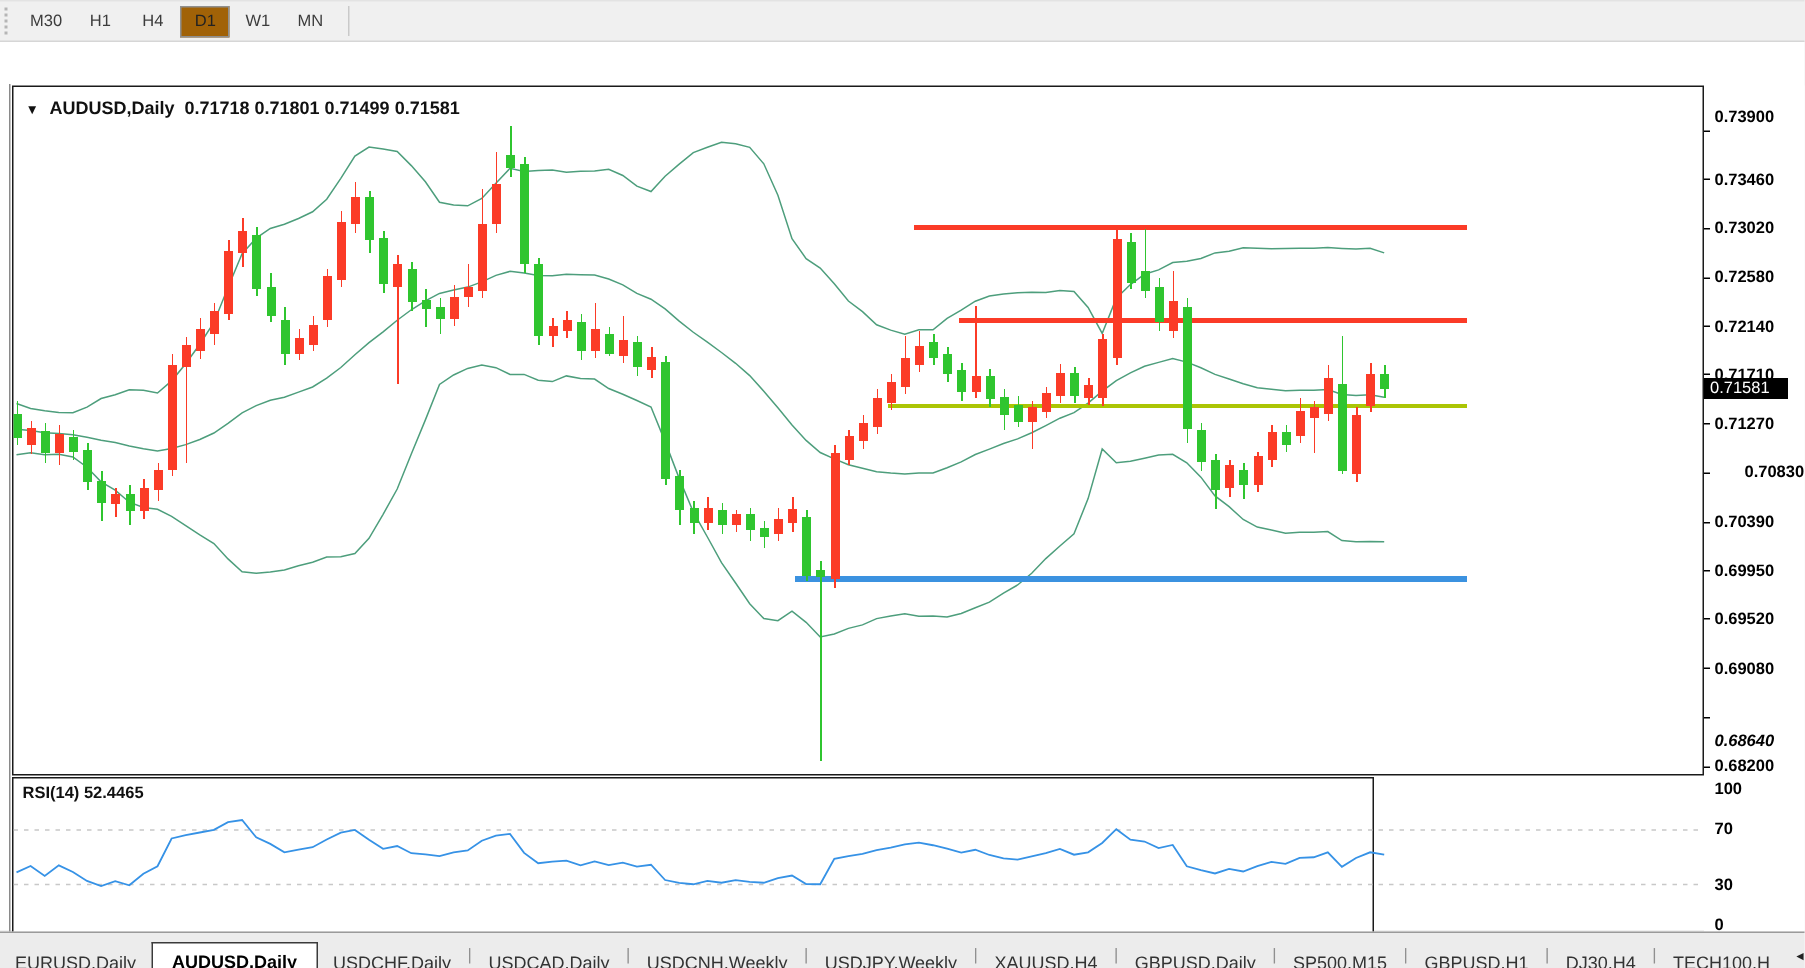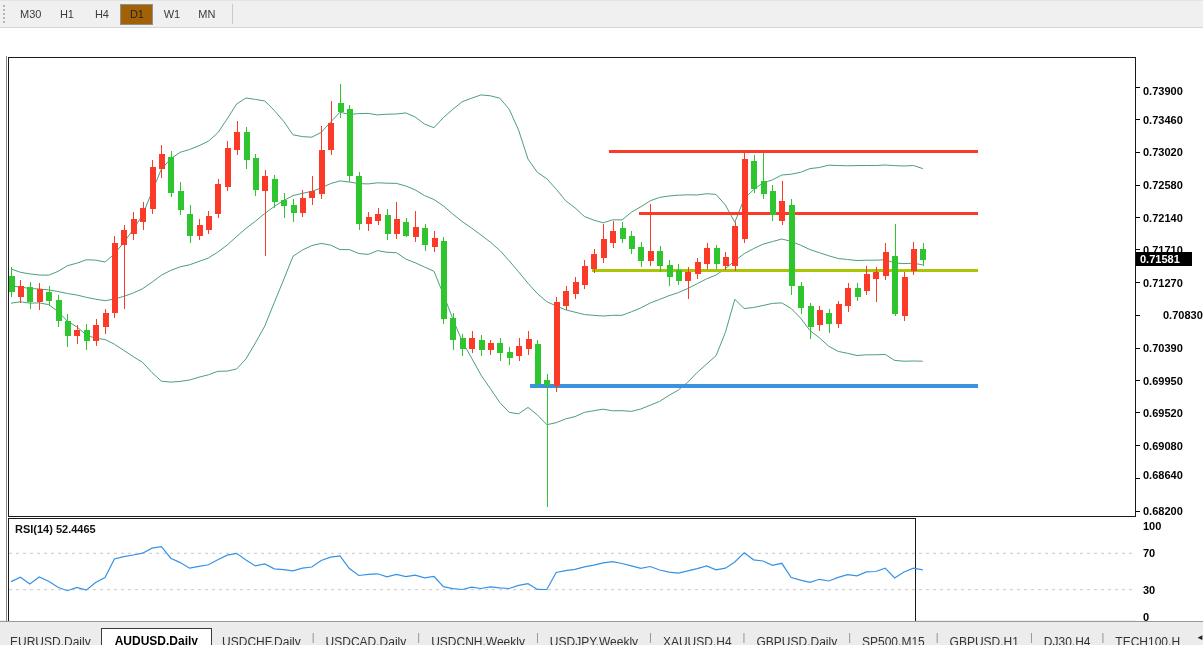--- a/index.html
+++ b/index.html
@@ -21,21 +21,21 @@
   #rsiPanel{left:8px;top:490px;width:908px;height:108px;}
   #mainSvg,#rsiSvg{position:absolute;left:0;top:0;}
   .cht-title{position:absolute;left:8px;top:7px;font-size:12px;font-weight:bold;color:#111;white-space:nowrap;}
   .cht-title .dd{font-size:9px;margin-right:7px;color:#111;}
   .rsi-title{position:absolute;left:6px;top:4px;font-size:11px;font-weight:bold;color:#111;white-space:nowrap;}
   
   .paxis{position:absolute;left:1136px;top:29px;width:67px;height:569px;background:#fff;}
   .plabel{position:absolute;left:7px;font-size:11px;font-weight:bold;color:#000;white-space:nowrap;}
   .ptick{position:absolute;left:0;width:4px;height:1px;background:#000;}
   .ptag{position:absolute;left:0px;width:56px;height:14px;background:#000;color:#fff;
-    font-size:11px;font-weight:bold;text-align:left;padding-left:4px;line-height:14px;}
+    font-size:11px;font-weight:normal;text-align:left;padding-left:4px;line-height:14px;}
   .dstrip{position:absolute;left:8px;top:598px;width:1195px;height:22px;background:#fff;}
   .dlabel{position:absolute;top:4px;font-size:10.5px;font-weight:bold;color:#000;white-space:nowrap;}
   .dtick{position:absolute;top:0;width:1px;height:3px;background:#000;}
   
   .tabbar{position:absolute;left:0;top:621px;width:1203px;height:31px;background:#ececec;
     border-top:1px solid #9a9a9a;display:flex;align-items:flex-end;}
   .tab{height:21px;padding:0 10px;font-size:12px;color:#333;display:flex;align-items:center;white-space:nowrap;}
   .tab.active{background:#fff;border:1px solid #3a3a3a;border-bottom:none;height:24px;
     font-weight:bold;color:#000;padding:0 13px;}
   .tsep{color:#909090;font-size:11px;align-self:center;padding:0 1px;}
@@ -262,34 +262,37 @@
           <line x1="886.1" y1="165.9" x2="886.1" y2="258.1" stroke="#2fc52f" stroke-width="1"></line>
           <rect x="883.1" y="197.9" width="6" height="58.0" fill="#2fc52f"></rect>
           <line x1="895.5" y1="213.5" x2="895.5" y2="263.3" stroke="#fb3b27" stroke-width="1"></line>
           <rect x="892.5" y="218.7" width="6" height="39.4" fill="#fb3b27"></rect>
           <line x1="904.9000000000001" y1="183.7" x2="904.9000000000001" y2="216.5" stroke="#fb3b27" stroke-width="1"></line>
           <rect x="901.9" y="191.2" width="6" height="21.6" fill="#fb3b27"></rect>
           <line x1="914.3000000000001" y1="185.1" x2="914.3000000000001" y2="207.6" stroke="#2fc52f" stroke-width="1"></line>
           <rect x="911.3" y="191.3" width="6" height="10.2" fill="#2fc52f"></rect>
         </g>
       </svg>
+    <div class="cht-title">
+      <span class="dd">▼</span><span>AUDUSD,Daily</span>&nbsp;&nbsp;<span>0.71718 0.71801 0.71499 0.71581</span>
+    </div>
   </div>
 
   <div class="panel" id="rsiPanel">
     <svg id="rsiSvg" width="1126" height="106" viewBox="0 0 1126 106">
         <line x1="0" y1="34.3" x2="1126" y2="34.3" stroke="#c8c8c8" stroke-width="1" stroke-dasharray="3,4"></line>
         <line x1="0" y1="70.7" x2="1126" y2="70.7" stroke="#c8c8c8" stroke-width="1" stroke-dasharray="3,4"></line>
         <polyline points="2.0,62.6 11.4,58.3 20.8,65.0 30.2,57.9 39.6,62.3 49.0,68.3 58.4,71.7 67.8,68.5 77.2,71.2 86.6,63.5 96.0,58.5 105.4,40.0 114.8,37.7 124.2,36.0 133.6,34.2 143.0,29.1 152.4,27.7 161.8,39.2 171.2,43.6 180.6,49.2 190.0,47.4 199.4,45.8 208.8,40.7 218.2,36.1 227.6,34.3 237.0,40.9 246.4,46.9 255.8,45.0 265.2,49.8 274.6,50.6 284.0,51.8 293.4,49.2 302.8,48.0 312.2,41.5 321.6,38.1 331.0,36.9 340.4,49.6 349.8,56.5 359.2,55.4 368.6,54.8 378.0,57.9 387.4,55.3 396.8,57.7 406.2,56.1 415.6,58.8 425.0,57.5 434.4,67.7 443.8,69.6 453.2,70.5 462.6,68.2 472.0,69.5 481.4,67.8 490.8,68.9 500.2,69.5 509.6,66.4 519.0,64.7 528.4,70.4 537.8,70.5 547.2,53.5 556.6,51.7 566.0,50.3 575.4,47.8 584.8,46.1 594.2,43.9 603.6,42.7 613.0,44.5 622.4,46.8 631.8,49.4 641.2,47.5 650.6,51.0 660.0,53.2 669.4,54.1 678.8,51.9 688.2,49.7 697.6,46.9 707.0,50.8 716.4,49.2 725.8,43.0 735.2,33.8 744.6,40.8 754.0,42.0 763.4,46.4 772.8,44.3 782.2,58.5 791.6,61.1 801.0,63.3 810.4,60.3 819.8,62.0 829.2,58.4 838.6,55.6 848.0,56.9 857.4,52.9 866.8,52.5 876.2,49.2 885.6,58.9 895.0,53.0 904.4,49.2 913.8,50.8" fill="none" stroke="#3692e6" stroke-width="1.2" shape-rendering="auto"></polyline>
       </svg>
     <div class="rsi-title">RSI(14) 52.4465</div>
   </div>
 
   <div class="paxis" id="priceAxis">
       <div class="ptick" style="top: 29.5px;"></div>
-      <div class="plabel" style="top: 28px;">0.73900</div>
+      <div class="plabel" style="top: 15px;">0.73900</div>
       <div class="ptick" style="top: 62.2298px;"></div>
       <div class="plabel" style="top: 56.7298px;">0.73460</div>
       <div class="ptick" style="top: 94.9596px;"></div>
       <div class="plabel" style="top: 89.4596px;">0.73020</div>
       <div class="ptick" style="top: 127.689px;"></div>
       <div class="plabel" style="top: 122.189px;">0.72580</div>
       <div class="ptick" style="top: 160.419px;"></div>
       <div class="plabel" style="top: 154.919px;">0.72140</div>
       <div class="ptick" style="top: 192.405px;"></div>
       <div class="plabel" style="top: 186.905px;">0.71710</div>
@@ -299,21 +302,21 @@
       <div class="plabel" style="top: 252.365px; margin-left: 20px;">0.70830</div>
       <div class="ptick" style="top: 290.595px;"></div>
       <div class="plabel" style="top: 285.095px;">0.70390</div>
       <div class="ptick" style="top: 323.325px;"></div>
       <div class="plabel" style="top: 317.825px;">0.69950</div>
       <div class="ptick" style="top: 355.311px;"></div>
       <div class="plabel" style="top: 349.811px;">0.69520</div>
       <div class="ptick" style="top: 388.04px;"></div>
       <div class="plabel" style="top: 382.54px;">0.69080</div>
       <div class="ptick" style="top: 420.77px;"></div>
-      <div class="plabel" style="top: 412px;">0.68640</div>
+      <div class="plabel" style="top: 431px; font-style: italic;">0.68640</div>
       <div class="ptick" style="top: 453.5px;"></div>
       <div class="plabel" style="top: 448px;">0.68200</div>
       <div class="ptag" style="top: 194.501px;">0.71581</div>
       <div class="plabel" style="top: 463px;">100</div>
       <div class="plabel" style="top: 490.3px;">70</div>
       <div class="plabel" style="top: 526.7px;">30</div>
       <div class="plabel" style="top: 554px;">0</div>
     </div>
   <div class="dstrip" id="dateStrip">
       <div class="dtick" style="left: 4px;"></div>

